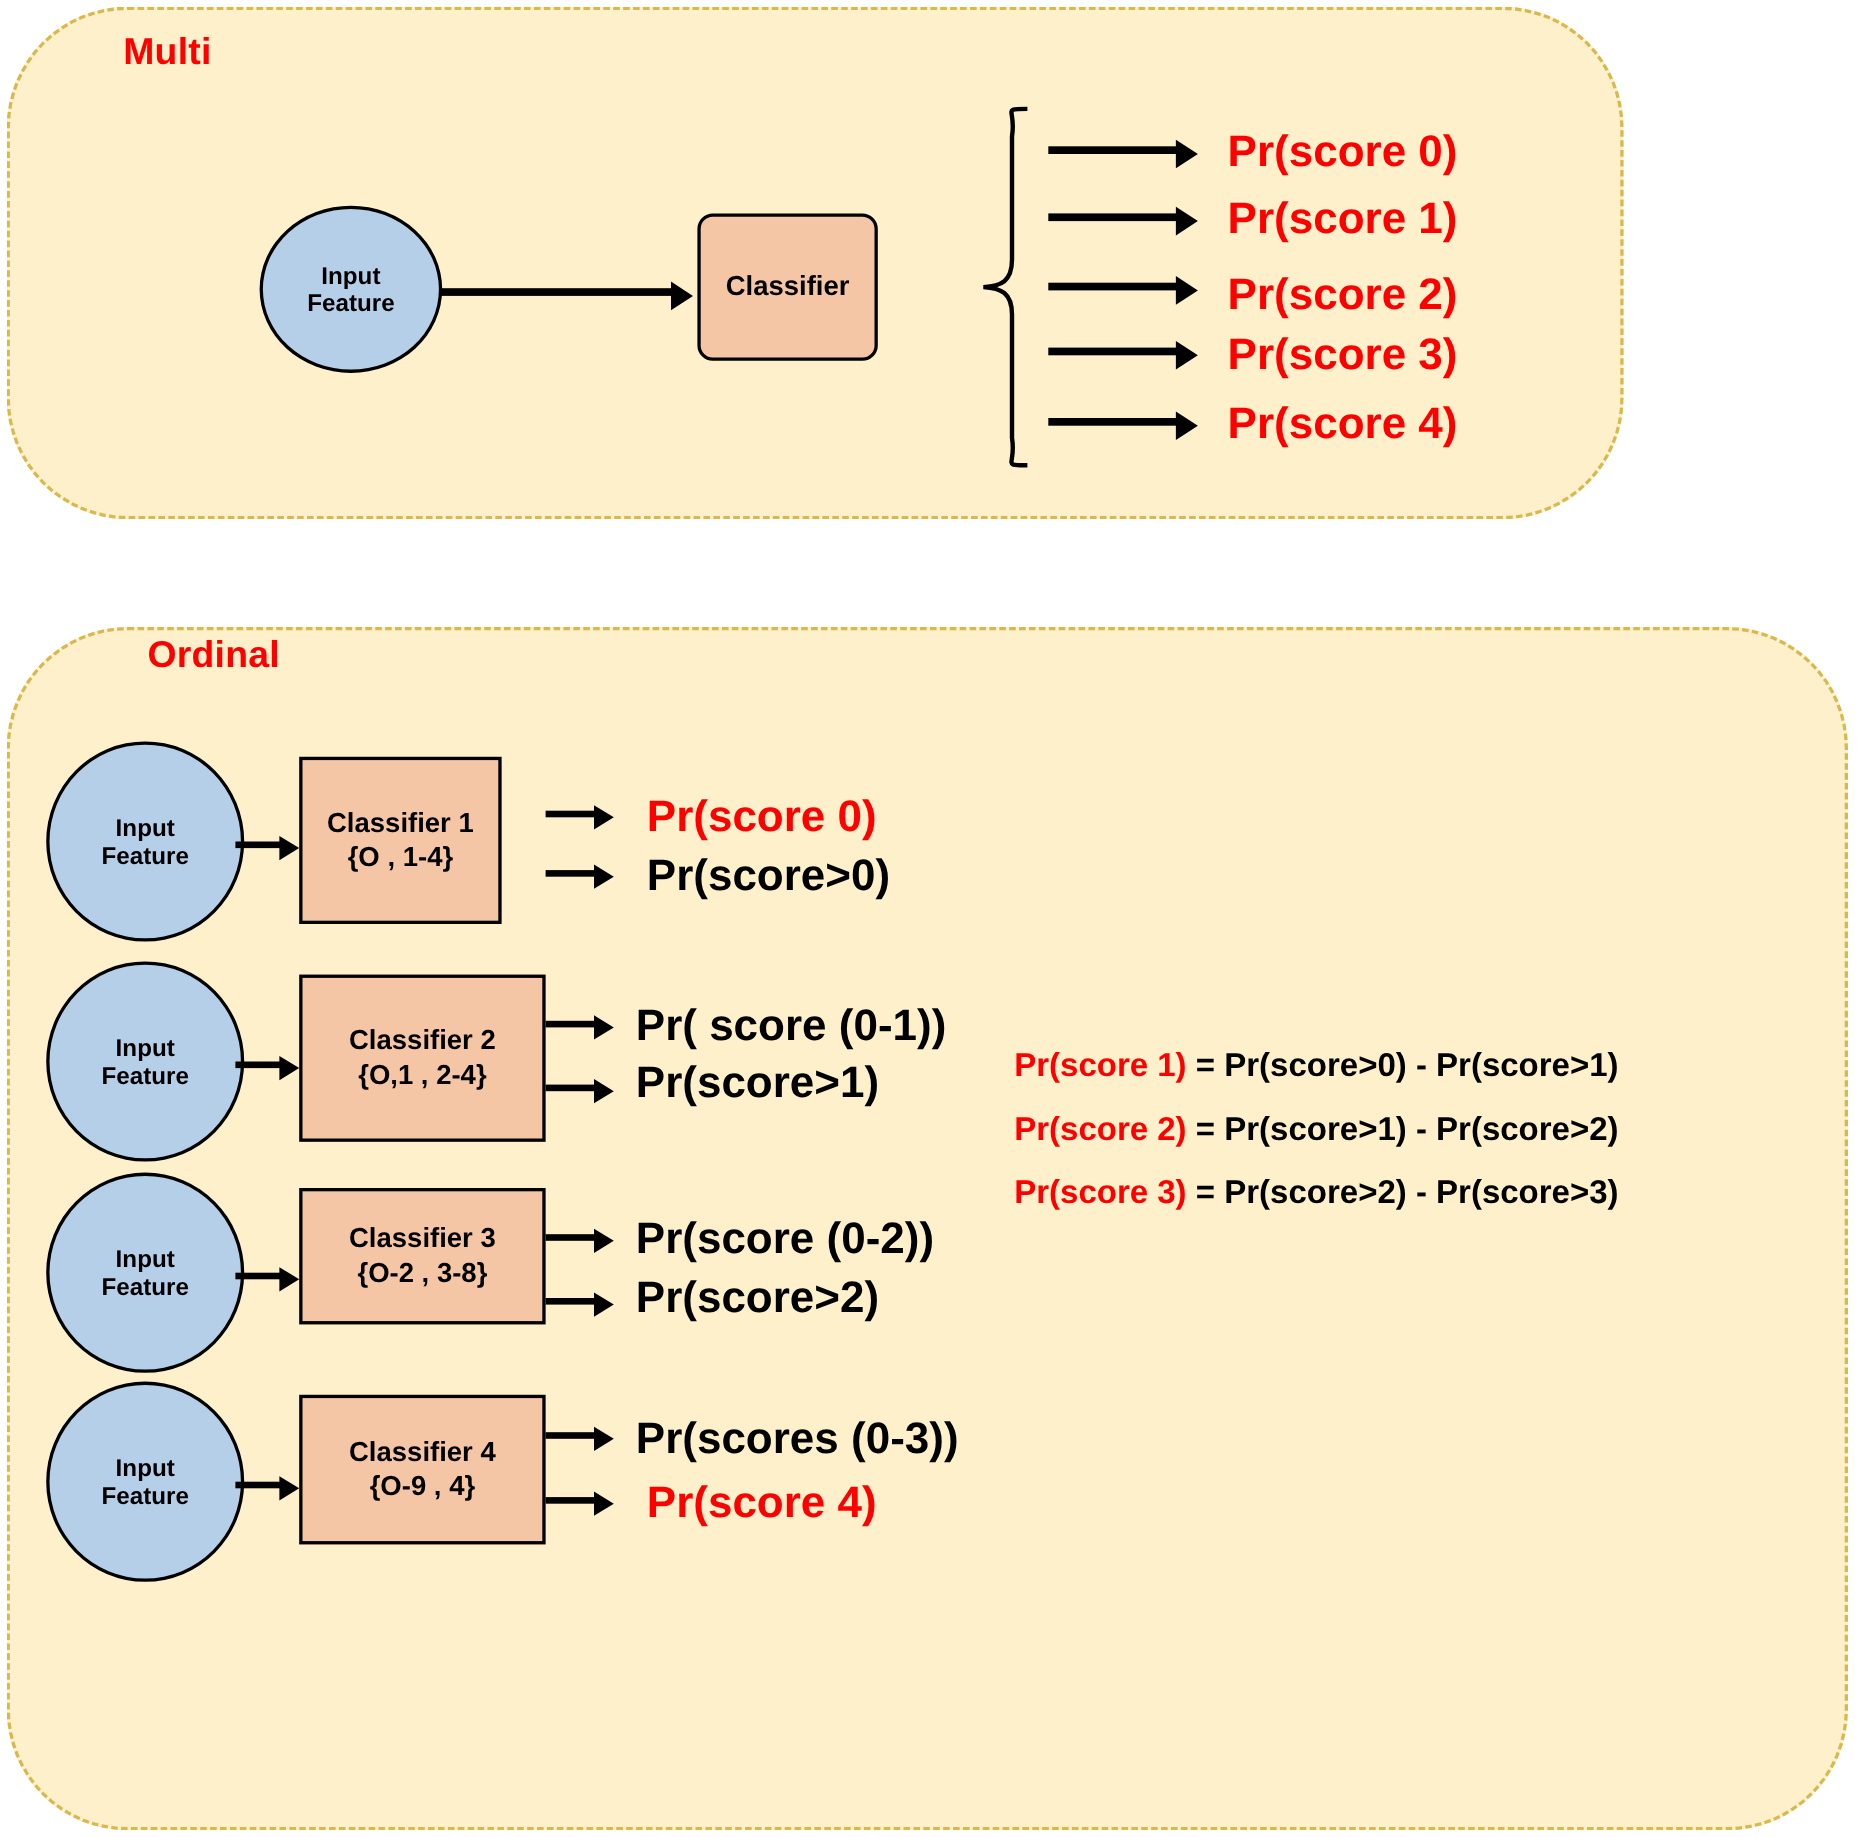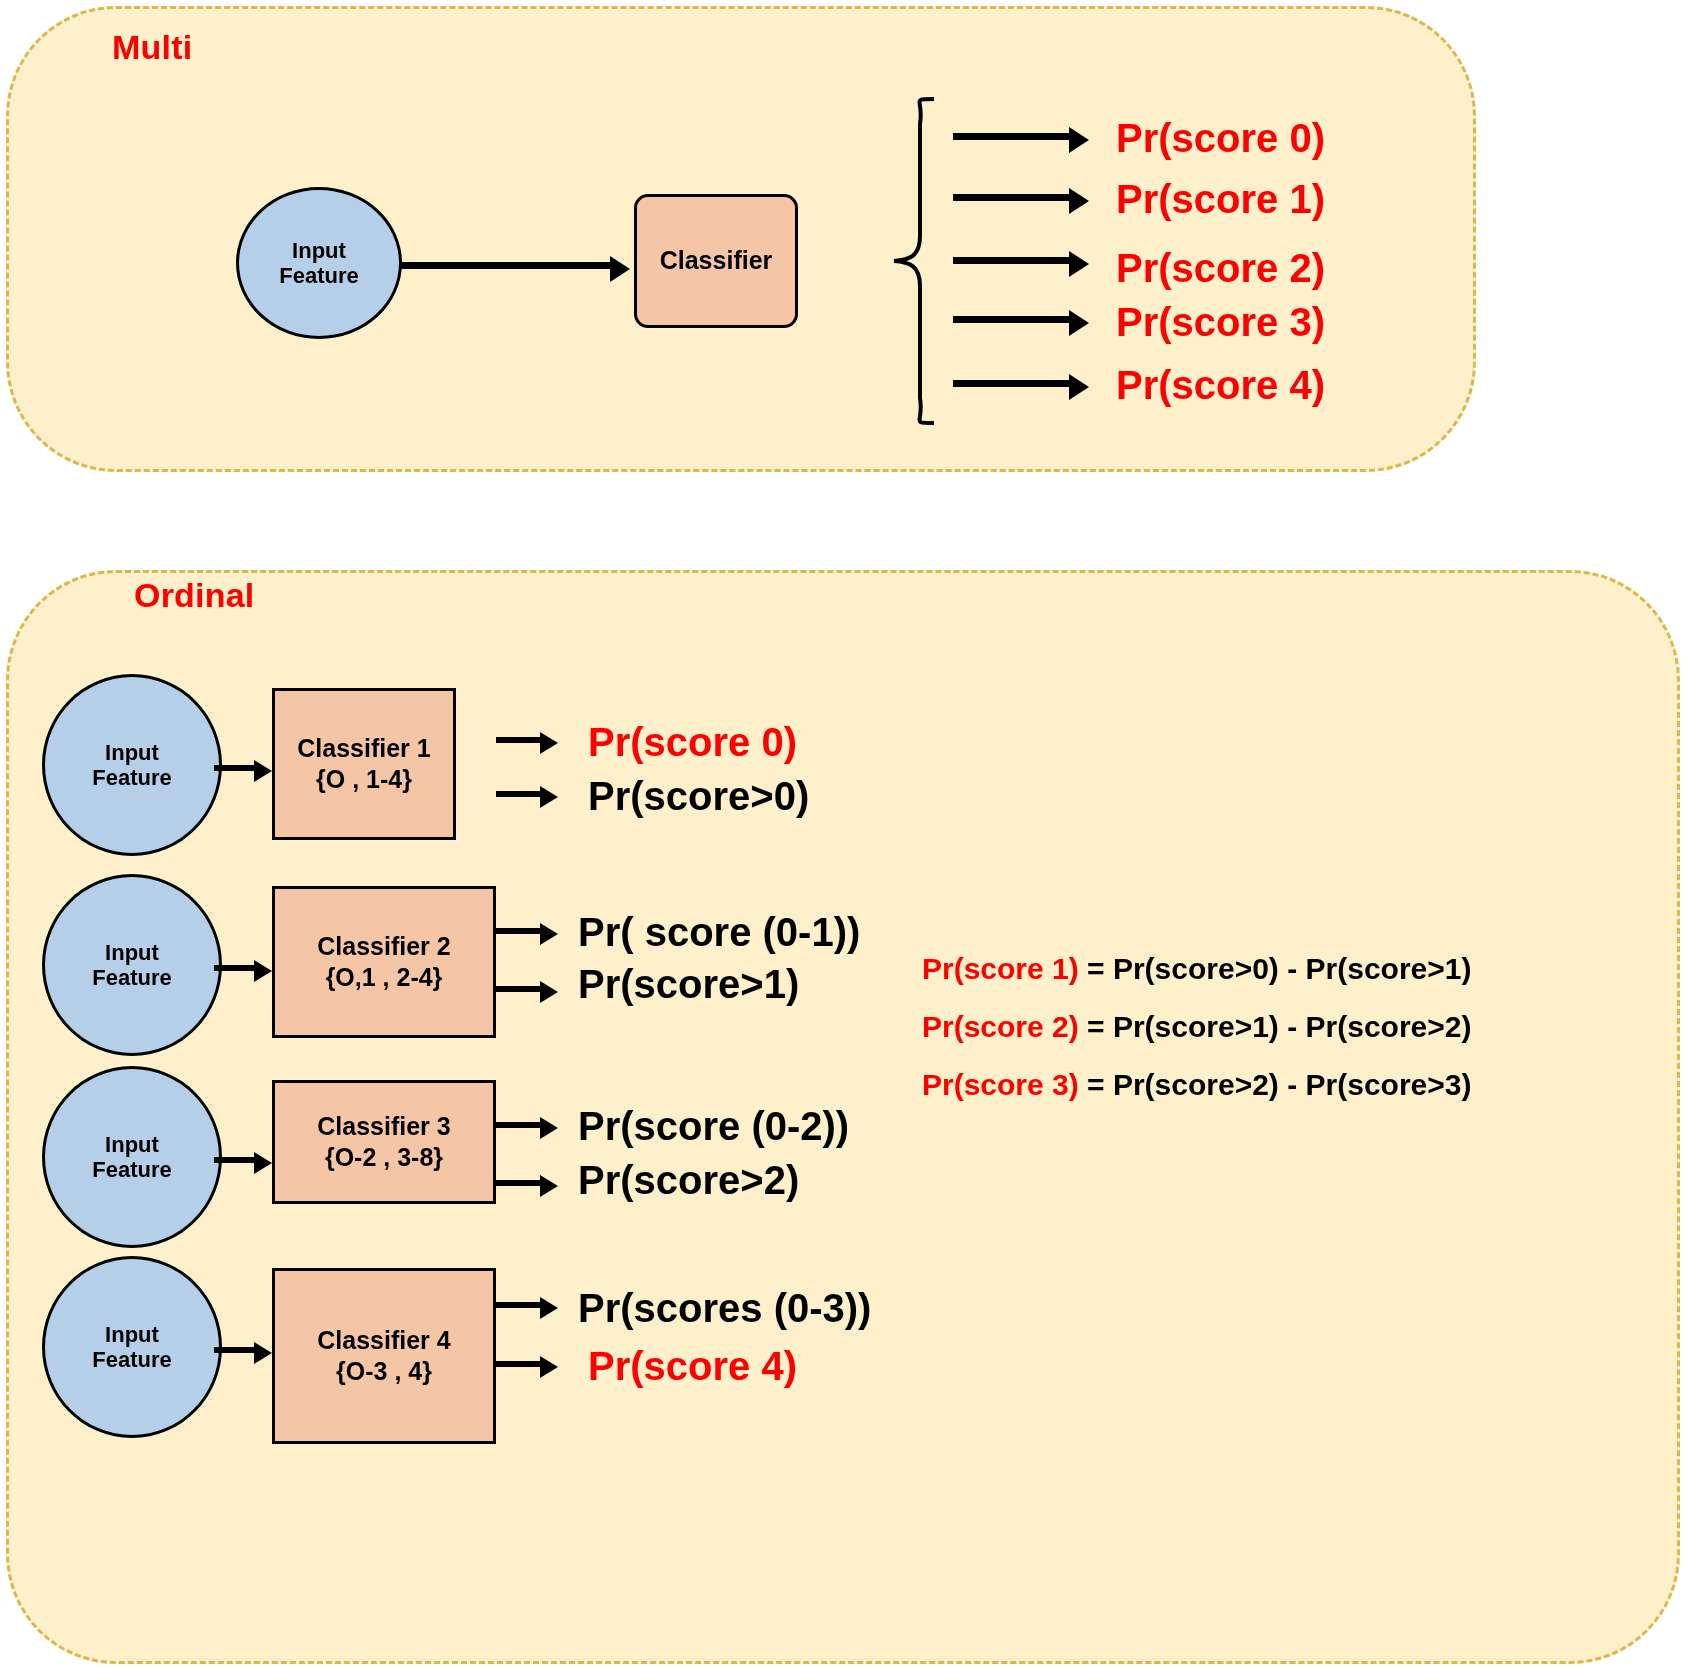--- a/index.html
+++ b/index.html
@@ -200,23 +200,23 @@
 <div class="arrow thin" style="left:496px; top:1122px; width:46px;"></div>
 <div class="lbl" style="left:578px; top:1104px;">Pr(score (0-2))</div>
 <div class="arrow thin" style="left:496px; top:1180px; width:46px;"></div>
 <div class="lbl" style="left:578px; top:1158px;">Pr(score&gt;2)</div>
 
 <div class="ellipse" style="left:42px; top:1256px; width:180px; height:182px;">
   <span>Input</span>
   <span>Feature</span>
 </div>
 <div class="arrow thin" style="left:214px; top:1347px; width:42px;"></div>
-<div class="box" style="left:272px; top:1268px; width:224px; height:176px;">
+<div class="box" style="left:272px; top:1268px; width:224px; height:136px;">
   <span>Classifier 4</span>
-  <span>{O-3 , 4}</span>
+  <span>{O-9 , 4}</span>
 </div>
 <div class="arrow thin" style="left:496px; top:1302px; width:46px;"></div>
 <div class="lbl" style="left:578px; top:1286px;">Pr(scores (0-3))</div>
 <div class="arrow thin" style="left:496px; top:1361px; width:46px;"></div>
 <div class="lbl red" style="left:588px; top:1344px;">Pr(score 4)</div>
 
 <div class="eq" style="left:922px; top:952px;">
   <span class="red">Pr(score 1)</span><span> = Pr(score&gt;0) - Pr(score&gt;1)</span>
 </div>
 <div class="eq" style="left:922px; top:1010px;">

